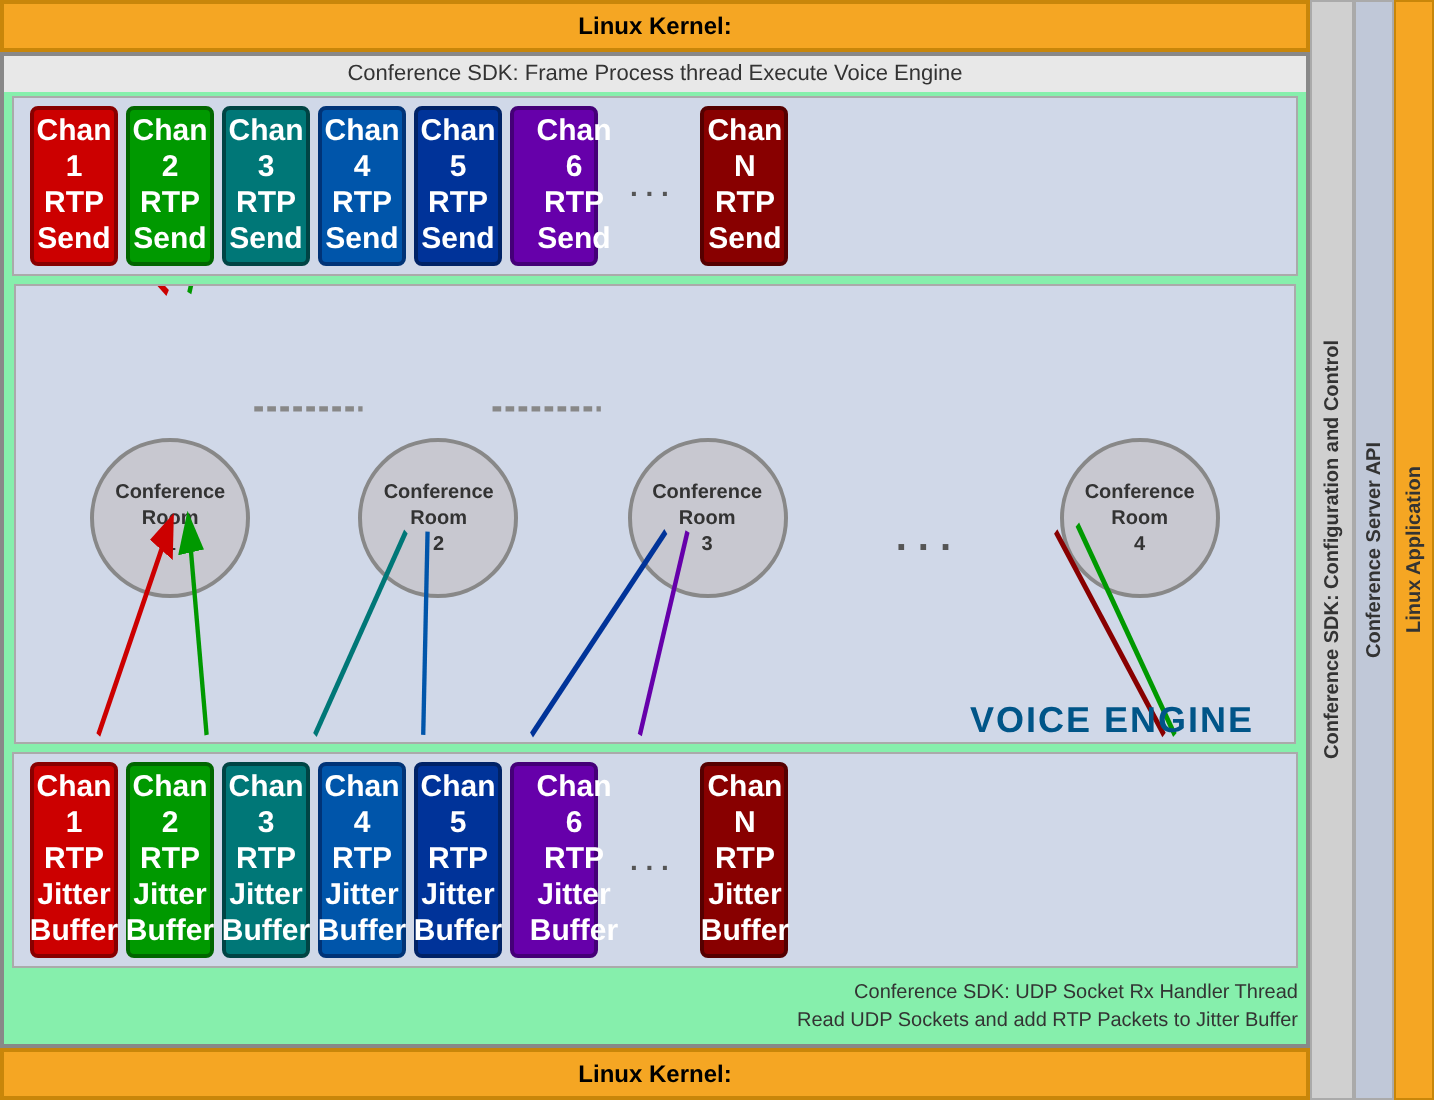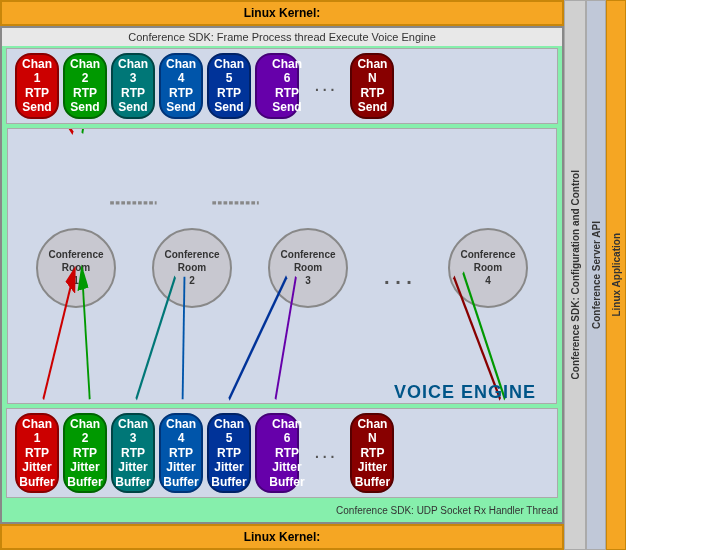--- a/index.html
+++ b/index.html
@@ -6,21 +6,21 @@
     body {
       width: 717px;
       height: 550px;
       font-family: Arial, sans-serif;
       font-size: 11px;
       background: #fff;
       overflow: hidden;
     }
 
     .outer-wrapper {
-      width: 626px;
+      width: 717px;
       height: 550px;
       display: flex;
       flex-direction: row;
     }
 
     .main-area {
       flex: 1;
       display: flex;
       flex-direction: column;
     }
@@ -67,23 +67,23 @@
       margin: 2px 4px;
     }
 
     .chan-box {
       display: flex;
       flex-direction: column;
       align-items: center;
       justify-content: center;
       width: 44px;
       min-height: 52px;
-      border-radius: 16px;
+      border-radius: 4px;
       border: 2px solid #555;
-      font-size: 12px;
+      font-size: 15px;
       font-weight: bold;
       text-align: center;
       color: #fff;
       padding: 2px;
       line-height: 1.2;
     }
 
     .chan-red { background: #cc0000; border-color: #880000; }
     .chan-green { background: #009900; border-color: #006600; }
     .chan-teal { background: #007777; border-color: #004444; }
@@ -312,20 +312,21 @@
         <div class="chan-box chan-darkblue" style="min-height:60px;">Chan 5<br>RTP<br>Jitter<br>Buffer</div>
         <div class="chan-box chan-purple" style="min-height:60px;">Chan 6<br>RTP<br>Jitter<br>Buffer</div>
         <div class="spacer"></div>
         <div class="dots-label" style="font-size:14px;padding-top:0;">. . .</div>
         <div class="spacer"></div>
         <div class="chan-box chan-darkred" style="min-height:60px;">Chan N<br>RTP<br>Jitter<br>Buffer</div>
       </div>
 
       <div class="udp-label">
         <span>Conference SDK: UDP Socket Rx Handler Thread</span><br>
+        <span>Read UDP Sockets and add RTP Packets to Jitter Buffer</span>
       </div>
 
     </div>
 
     <div class="linux-bottom">
       <span>Linux Kernel:</span><br>
     </div>
 
   </div>
 

